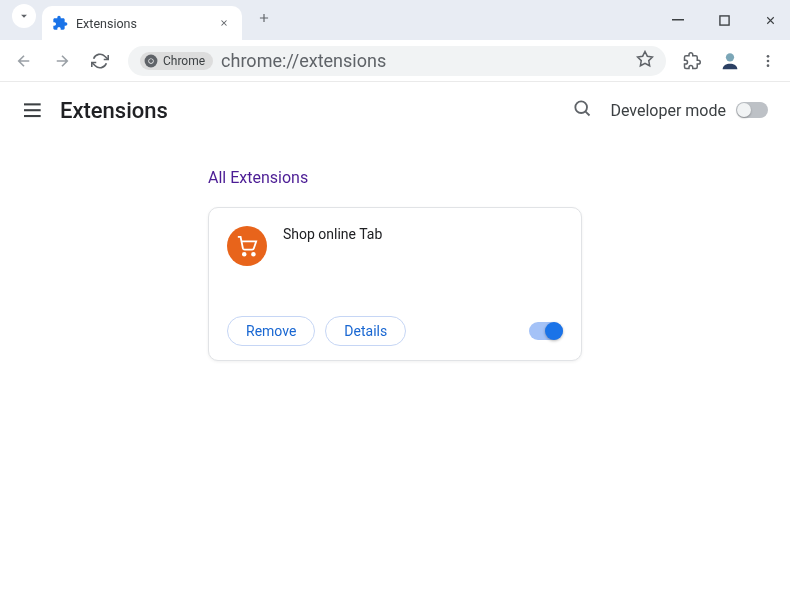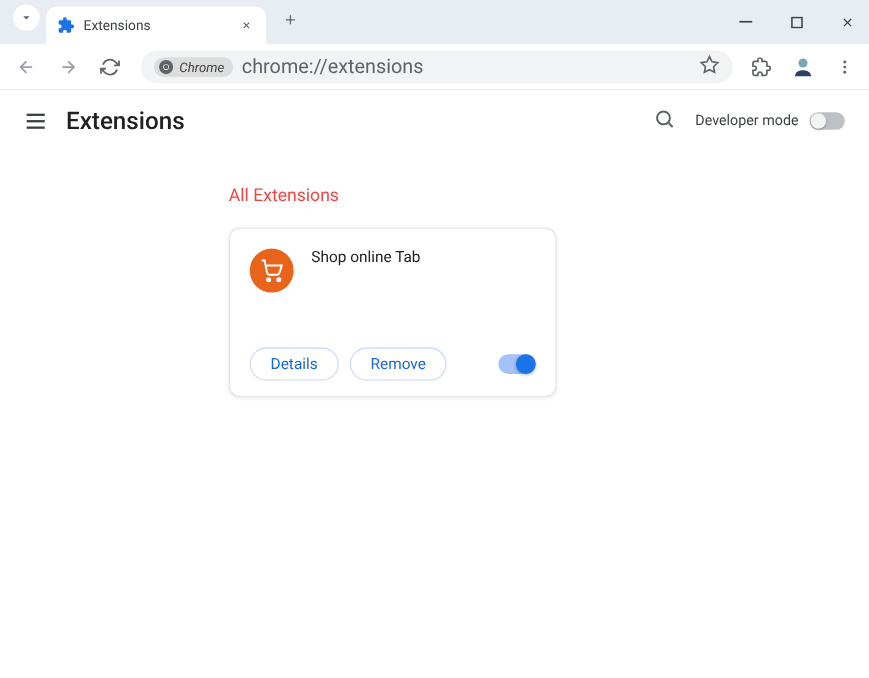--- a/index.html
+++ b/index.html
@@ -19,43 +19,43 @@
 .tab-title { font-size: 12.5px; color: #3c4043; flex: 1; }
 .tab-close { width: 16px; height: 16px; display: flex; align-items: center; justify-content: center; color: #5f6368; cursor: pointer; }
 .newtab-btn { width: 28px; height: 28px; display: flex; align-items: center; justify-content: center; color: #5f6368; margin: 0 0 4px 6px; cursor: pointer; }
 .window-controls { position: absolute; right: 6px; top: 0; height: 40px; display: flex; align-items: center; gap: 18px; }
 .window-controls > div { width: 28px; height: 28px; display: flex; align-items: center; justify-content: center; color: #3c4043; cursor: pointer; }
 
 .toolbar { height: 42px; background: #fff; display: flex; align-items: center; padding: 0 10px; gap: 10px; position: relative; z-index: 2; border-bottom: 1px solid #eaeaea; }
 .nav-btn { width: 28px; height: 28px; display: flex; align-items: center; justify-content: center; color: #9aa0a6; cursor: pointer; }
 .nav-btn.active { color: #5f6368; }
 .addrbar { flex: 1; height: 30px; background: #f1f3f4; border-radius: 15px; display: flex; align-items: center; padding: 0 12px; gap: 8px; margin: 0 4px; }
-.chrome-badge { display: flex; align-items: center; gap: 5px; background: #ddd; padding: 2px 8px 2px 4px; border-radius: 12px; font-size: 12px; color: #3c4043; font-style: italic; }
+.chrome-badge { display: flex; align-items: center; gap: 5px; background: #ddd; padding: 2px 8px 2px 4px; border-radius: 12px; font-size: 12px; color: #3c4043; }
 .chrome-badge-icon { width: 14px; height: 14px; }
 .addr-text { font-size: 18px; color: #5f6368; flex: 1; }
 .addr-star { color: #5f6368; }
 .toolbar-right { display: flex; align-items: center; gap: 14px; }
 .toolbar-icon { width: 24px; height: 24px; display: flex; align-items: center; justify-content: center; color: #5f6368; cursor: pointer; }
 .avatar { width: 22px; height: 22px; }
 
 
 .extpage { position: relative; z-index: 1; background: #fff; height: calc(100% - 82px); }
 .extheader { height: 56px; display: flex; align-items: center; padding: 0 22px; }
 .hamburger { width: 24px; height: 24px; display: flex; align-items: center; justify-content: center; color: #3c4043; cursor: pointer; margin-right: 14px; }
 .extheader-title { font-size: 22px; color: #202124; font-weight: 500; }
 .extheader-right { margin-left: auto; display: flex; align-items: center; gap: 18px; }
 .search-btn { color: #5f6368; cursor: pointer; }
 .devmode { display: flex; align-items: center; gap: 10px; }
-.devmode-label { font-size: 13px; color: #3c4043; }
+.devmode-label { font-size: 16px; color: #3c4043; }
 .toggle { width: 32px; height: 16px; background: #bdc1c6; border-radius: 8px; position: relative; cursor: pointer; }
 .toggle::after { content: ''; position: absolute; width: 14px; height: 14px; background: #f1f3f4; border-radius: 50%; top: 1px; left: 1px; box-shadow: 0 1px 2px rgba(0,0,0,0.3); }
 
 .extcontent { padding: 30px 0 0 208px; }
-.section-title { font-size: 16px; color: #ef4444; margin-bottom: 20px; font-weight: 400; }
-.ext-card { width: 298px; background: #fff; border: 1px solid #e1e3e6; border-radius: 10px; padding: 18px 18px 14px 18px; box-shadow: 0 1px 3px rgba(60,64,67,0.08); }
+.section-title { font-size: 16px; color: #4c1d95; margin-bottom: 20px; font-weight: 400; }
+.ext-card { width: 374px; background: #fff; border: 1px solid #e1e3e6; border-radius: 10px; padding: 18px 18px 14px 18px; box-shadow: 0 1px 3px rgba(60,64,67,0.08); }
 .ext-card-top { display: flex; gap: 16px; margin-bottom: 50px; }
 .ext-icon { width: 40px; height: 40px; border-radius: 50%; background: #e8641b; display: flex; align-items: center; justify-content: center; flex-shrink: 0; }
 .ext-info { flex: 1; }
 .ext-name { font-size: 14px; color: #202124; margin-bottom: 4px; }
 .ext-desc { font-size: 13px; color: #5f6368; }
 .ext-card-bottom { display: flex; align-items: center; gap: 10px; }
 .pill-btn { padding: 6px 18px; border: 1px solid #c6d6f5; border-radius: 18px; font-size: 14px; color: #1967d2; background: #fff; cursor: pointer; }
 .ext-toggle-wrap { margin-left: auto; }
 .ext-toggle { width: 34px; height: 18px; background: #a4c2f7; border-radius: 9px; position: relative; cursor: pointer; }
 .ext-toggle::after { content: ''; position: absolute; width: 18px; height: 18px; background: #1a73e8; border-radius: 50%; top: 0; right: 0; box-shadow: 0 1px 3px rgba(0,0,0,0.3); }
@@ -207,21 +207,21 @@
               <circle cx="9" cy="21" r="1.5" fill="#fff"></circle>
               <circle cx="19" cy="21" r="1.5" fill="#fff"></circle>
               <path d="M2 2h3l2.5 12.5a2 2 0 002 1.5h8a2 2 0 002-1.5L22 7H6"></path>
             </svg>
         </div>
         <div class="ext-info">
           <div class="ext-name">Shop online Tab</div>
         </div>
       </div>
       <div class="ext-card-bottom">
+        <button class="pill-btn">Remove</button>
         <button class="pill-btn">Details</button>
-        <button class="pill-btn">Remove</button>
         <div class="ext-toggle-wrap">
           <div class="ext-toggle"></div>
         </div>
       </div>
     </div>
   </div>
 </div>
 
 </body></html>

